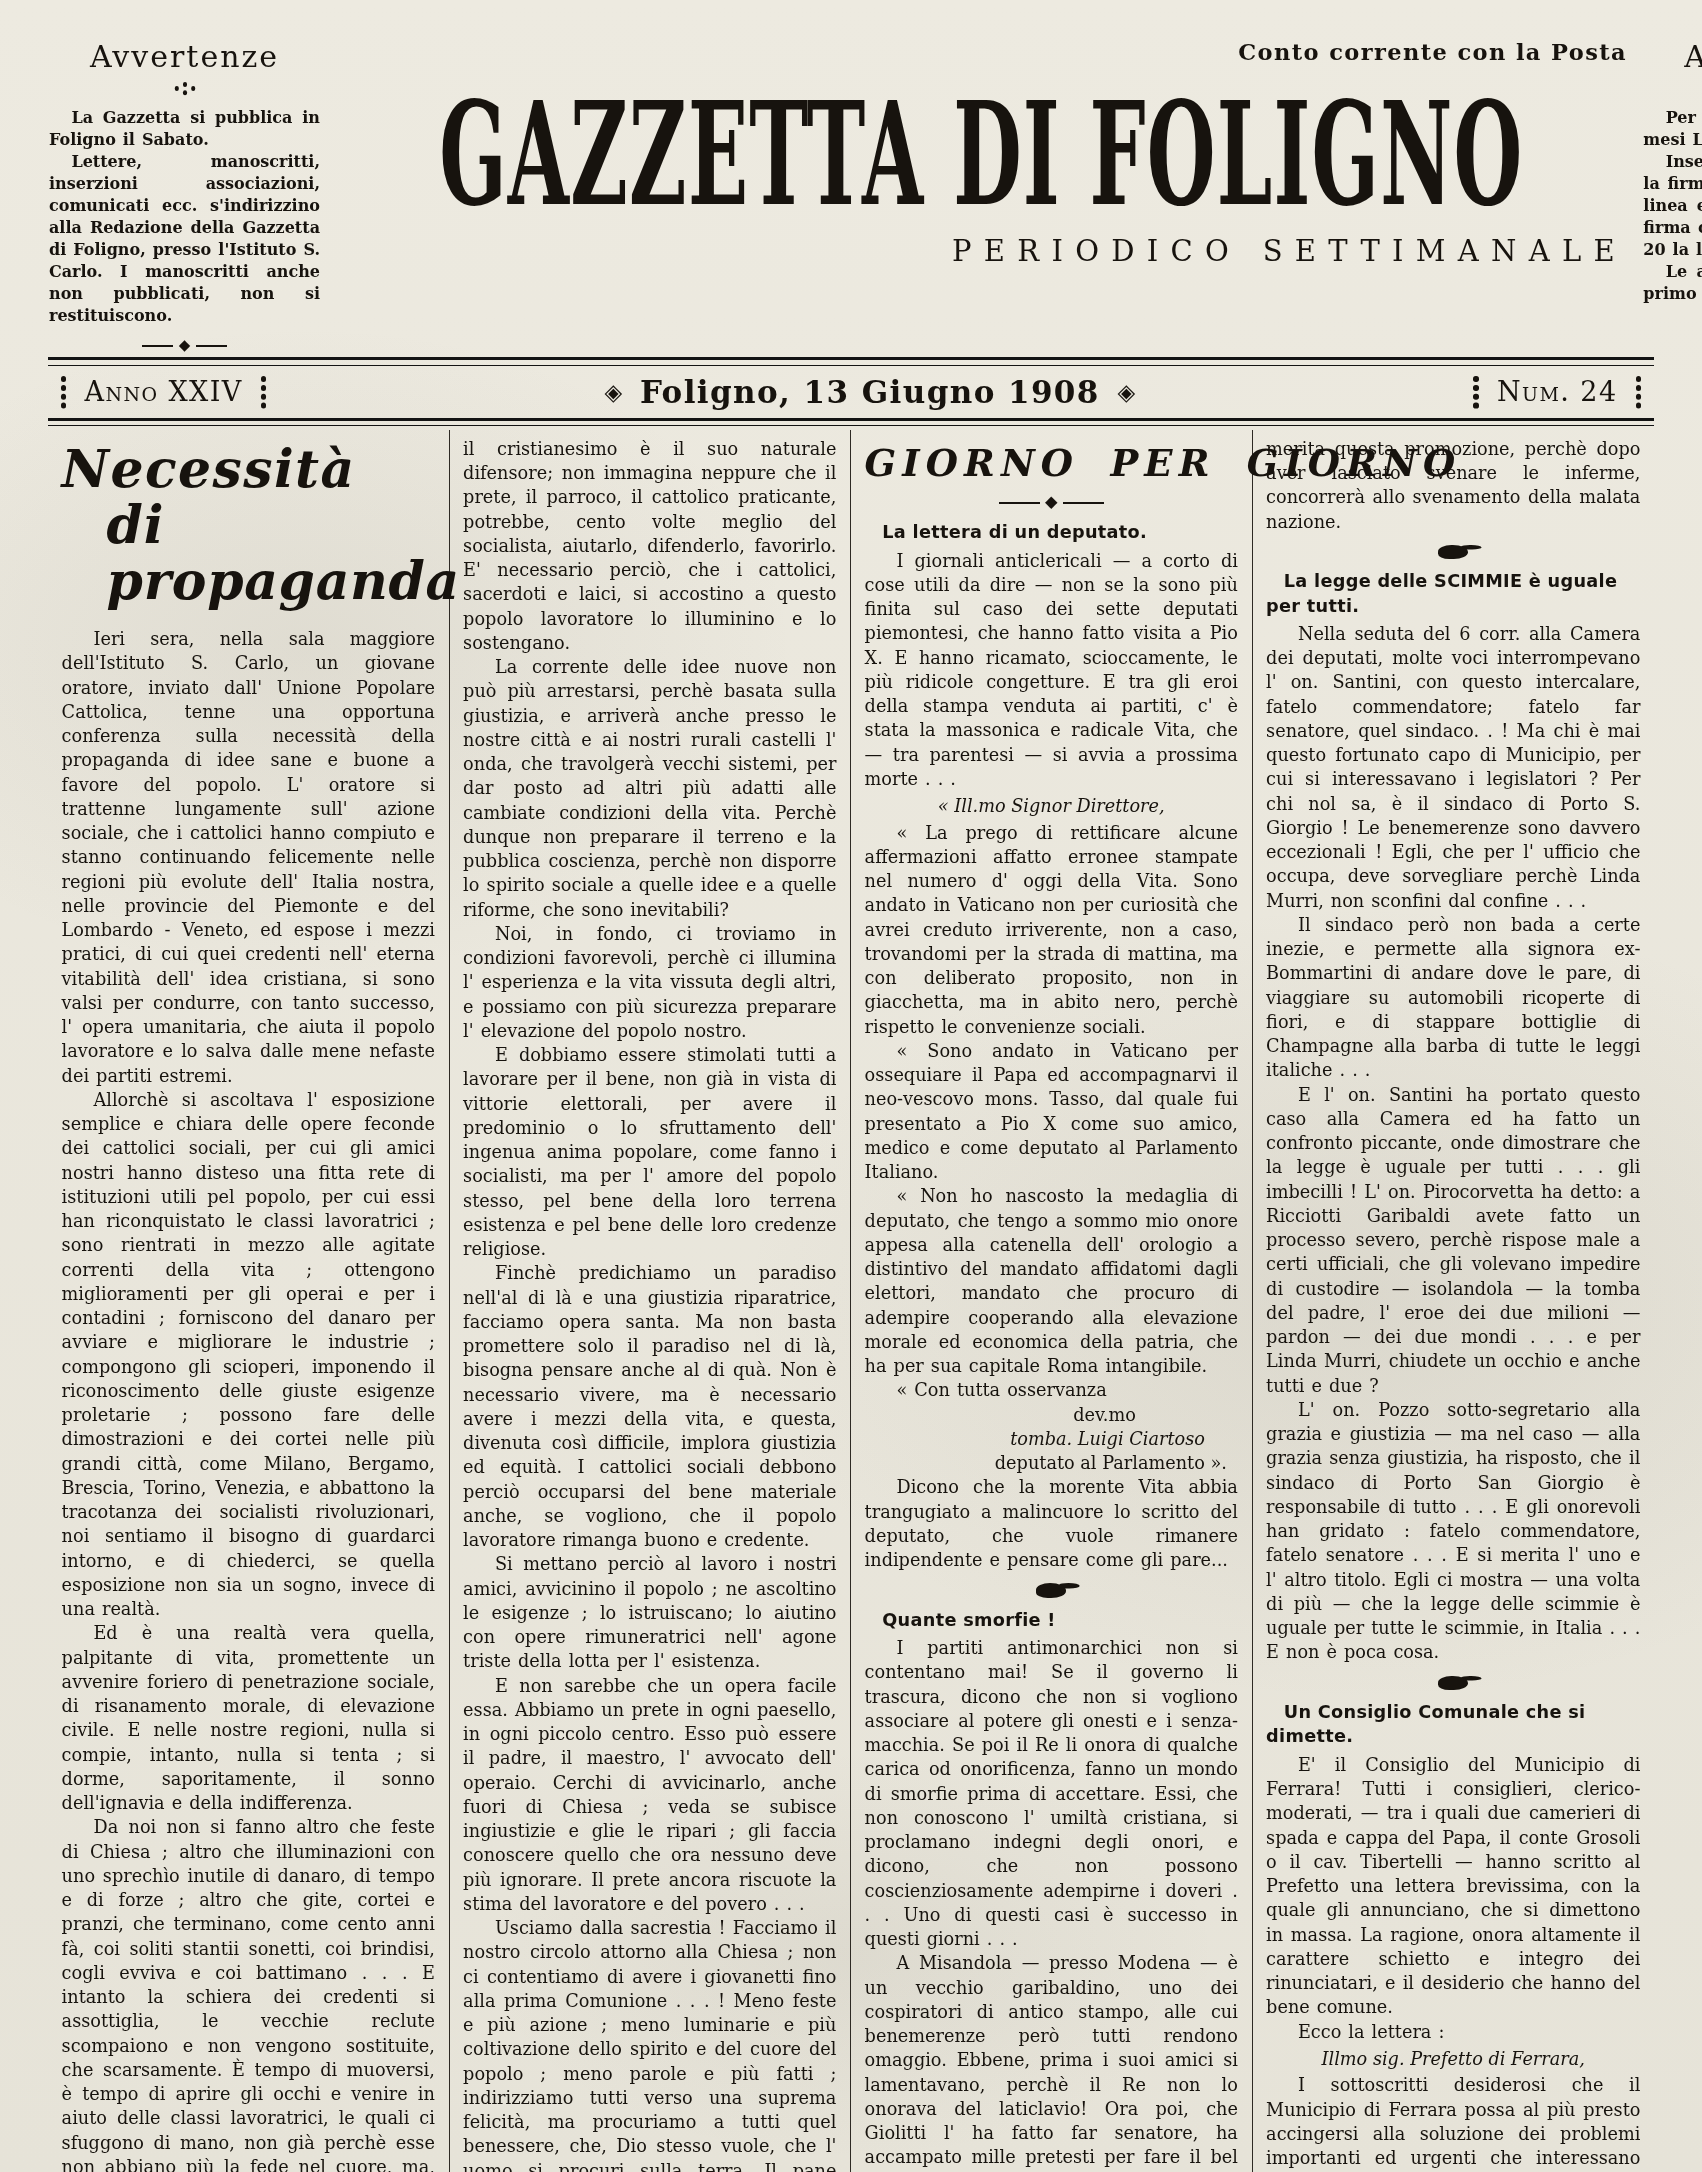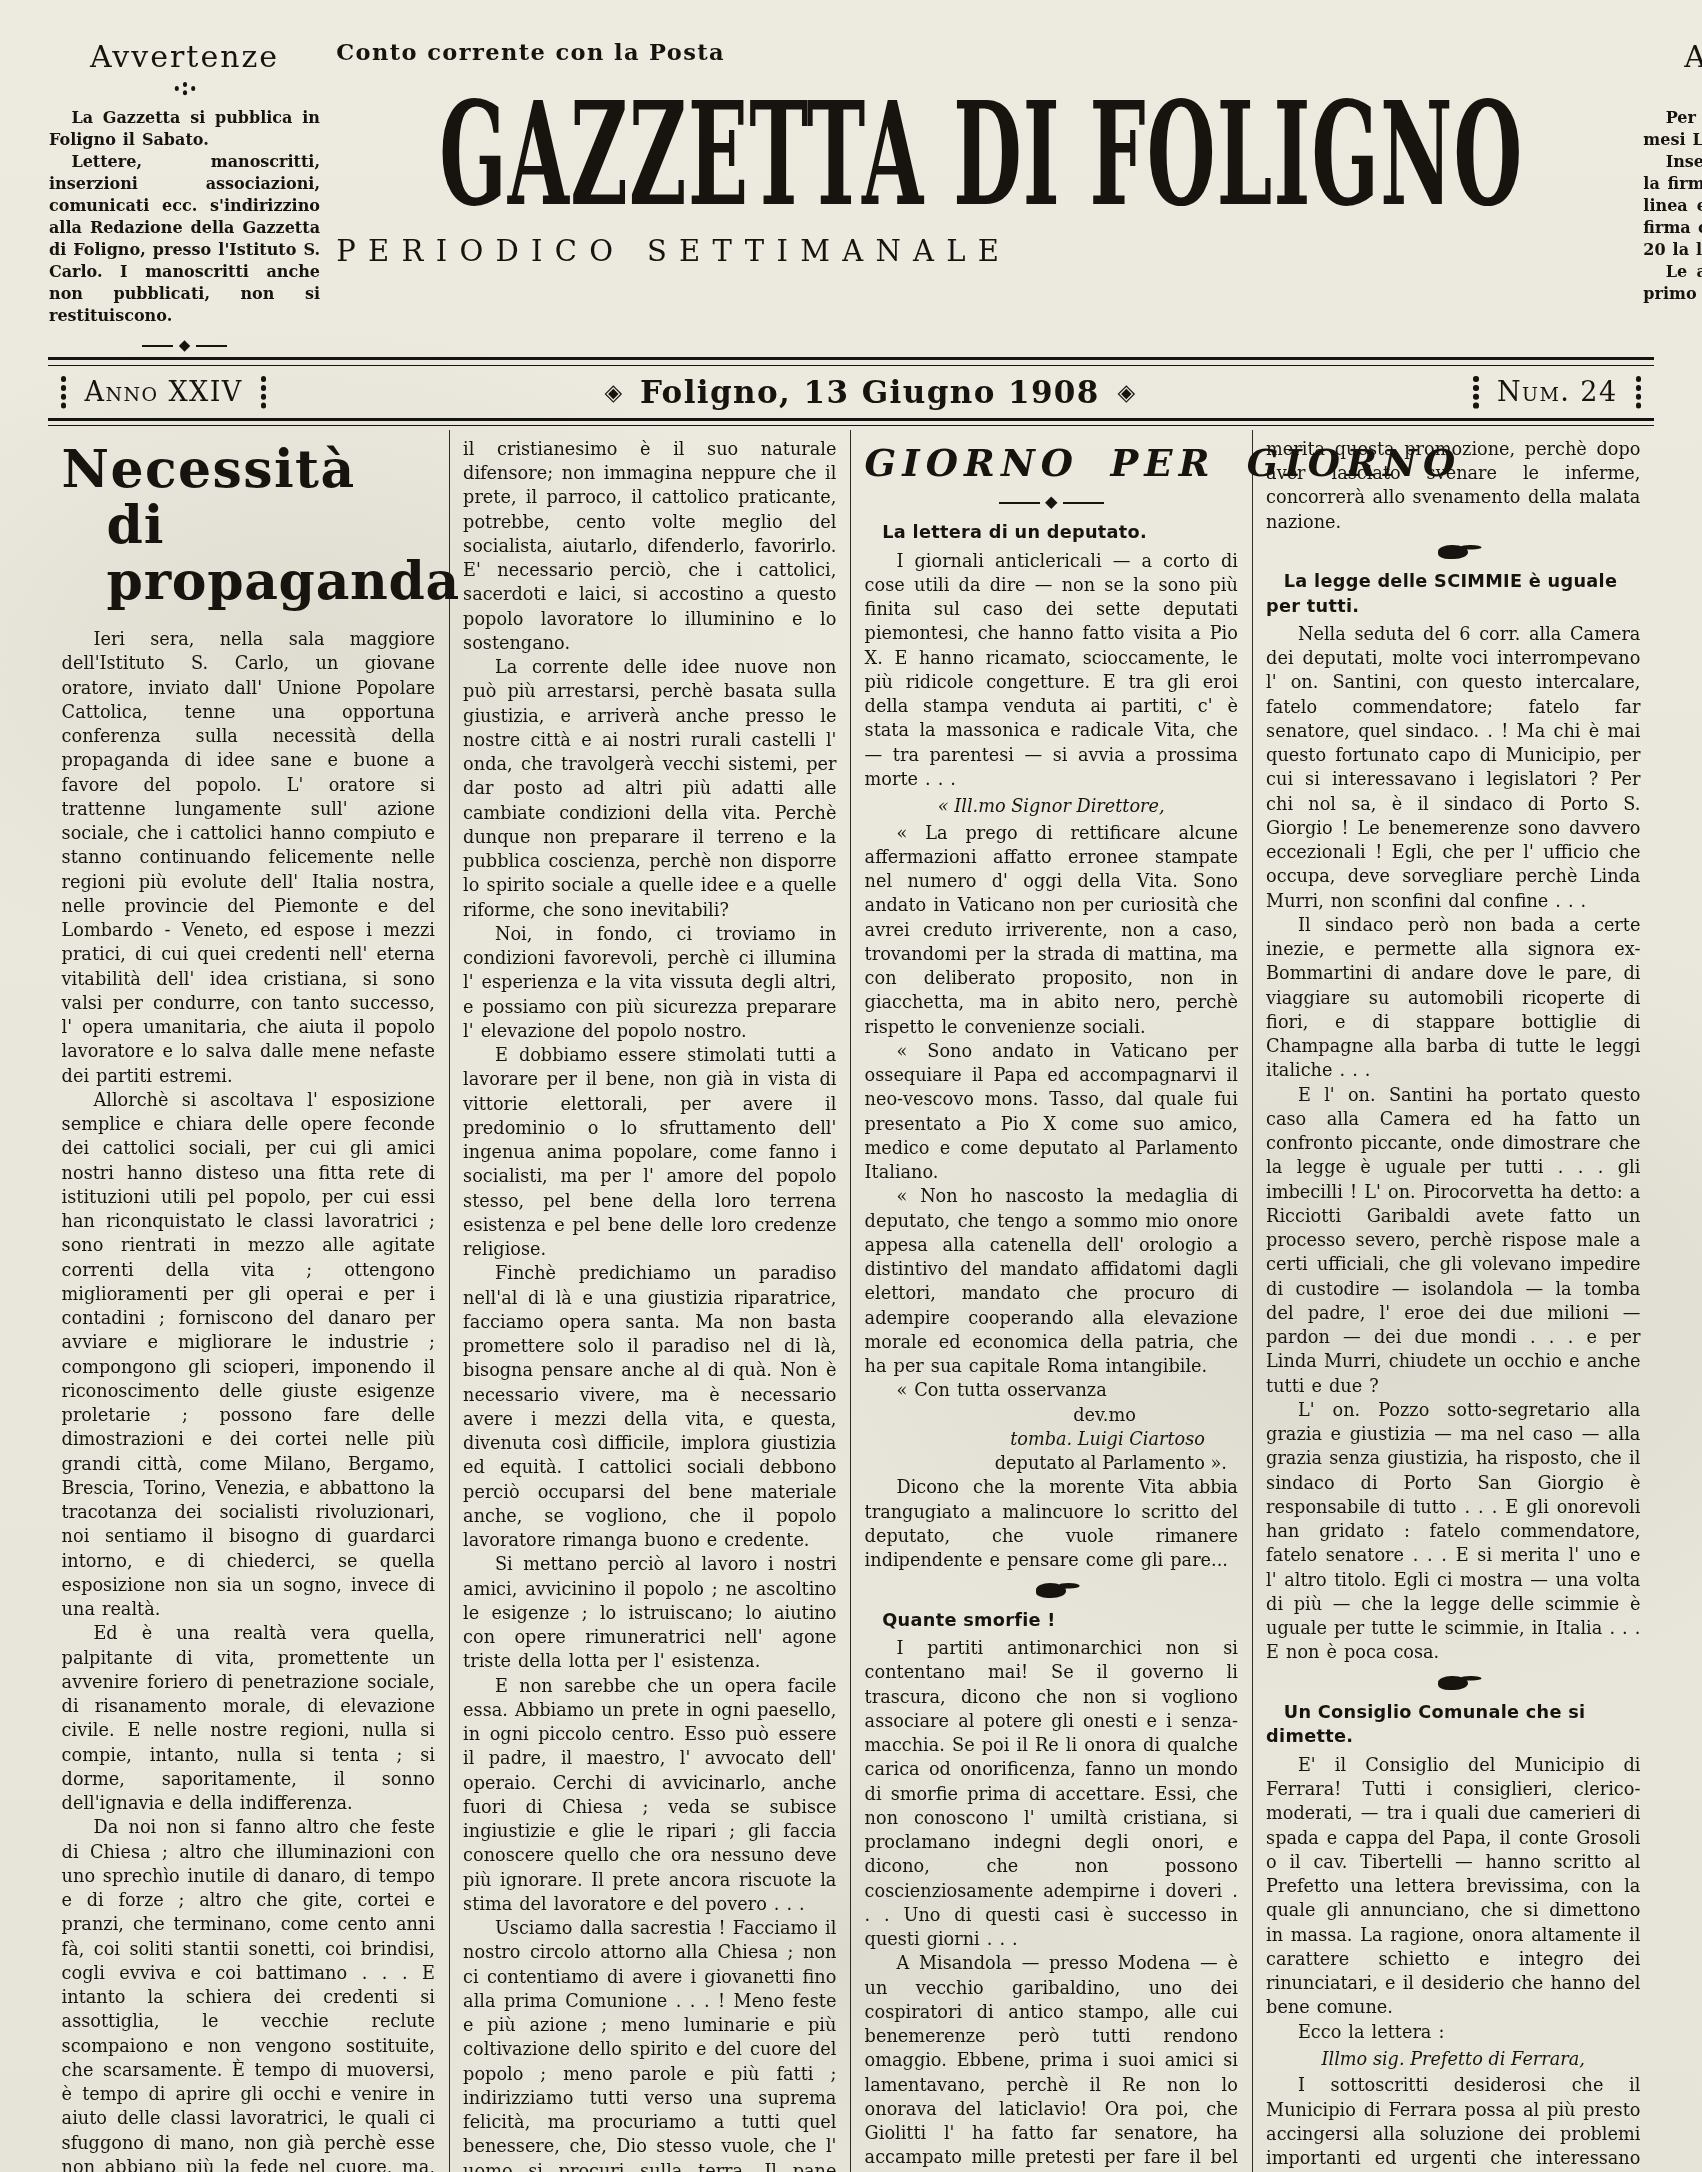--- a/index.html
+++ b/index.html
@@ -24,21 +24,21 @@
   .box-title{font-size:30px;text-align:center;letter-spacing:2px;}
   .fleuron{height:20.4px;margin:5.4px 0 6.8px 0;position:relative;}
   .fleuron::before{content:"";position:absolute;left:50%;top:2.7px;width:4.8px;height:4.8px;margin-left:-2px;
     border-radius:50%;background:#17130e;
     box-shadow:-8.2px 4.1px 0 #17130e,8.2px 4.1px 0 #17130e,0 8.2px 0 #17130e;}
   .box-body{font-size:16px;font-weight:bold;line-height:1.38;text-align:justify;}
   .box-body .b-p{text-indent:1.4em;margin:0;}
   .mini-divider{display:flex;align-items:center;justify-content:center;gap:5.4px;margin-top:11px;}
   .mini-divider .dash{width:31px;border-top:2px solid #17130e;}
   .mini-divider .diam{font-size:15px;line-height:1;}
-  .center-head{flex:1;text-align:left;padding:0 16.3px;}
+  .center-head{flex:1;text-align:right;padding:0 16.3px;}
   .postal{font-size:22.5px;font-weight:bold;letter-spacing:1.4px;}
   .mast{margin:5.4px 0 0 0;}
   .mast-inner{display:inline-block;font-size:94px;font-weight:bold;white-space:nowrap;
     transform:scale(.84,1.52);transform-origin:center top;letter-spacing:1.4px;}
   .mast-wrap{height:153px;overflow:visible;}
   .subtitle-row{font-size:29px;letter-spacing:12.3px;margin-top:11px;}
   
   .rule-double{margin:0 48px;border-top:3.4px solid #141414;border-bottom:1.4px solid #141414;height:4.1px;}
   .dateband{display:flex;align-items:center;justify-content:space-between;padding:8.2px 60px;}
   .band-group{display:flex;align-items:center;gap:17.7px;}
@@ -57,21 +57,21 @@
   .b-pc{text-align:justify;text-indent:0;word-spacing:1.4px;margin:0;}
   .b-sub{font-family:"DejaVu Sans",sans-serif;font-weight:bold;font-size:18.4px;text-indent:1em;margin:6.8px 0 4.1px 0;letter-spacing:0.3px;}
   .b-ci{text-align:center;font-style:italic;margin:2.7px 0;}
   .b-s1{text-align:right;padding-right:102px;}
   .b-s2{text-align:right;padding-right:33px;font-style:italic;}
   .b-s3{text-align:right;padding-right:11px;}
   .b-orn{display:flex;justify-content:center;margin:11px 0 6.8px 0;height:17.7px;}
   .b-orn::before{content:"";width:30px;height:14.3px;background:#17130e;border-radius:55% 62% 58% 46%;
     box-shadow:18.4px -4.8px 0 -4.8px #17130e;}
   
-  .art-title{margin:4.1px 0 17.7px 0;font-weight:bold;line-height:1.08;}
+  .art-title{margin:4.1px 0 17.7px 0;font-weight:bold;font-style:italic;line-height:1.08;}
   .art-title .t1{display:block;font-size:52px;letter-spacing:1.4px;}
   .art-title .t2{display:block;font-size:52px;letter-spacing:0.7px;padding-left:45px;}
   
   .gpg-title{margin:1.4px 0 5.4px 0;text-align:center;font-style:italic;font-weight:bold;
     font-size:37px;letter-spacing:6.1px;word-spacing:12.3px;white-space:nowrap;}
   .gpg-divider{display:flex;align-items:center;justify-content:center;gap:5.4px;margin:1.4px 0 9.5px 0;}
   .gpg-divider .dash{width:41px;border-top:2px solid #17130e;}
   .gpg-divider .diam{font-size:16.3px;line-height:1;}
 </style>
 </head>

